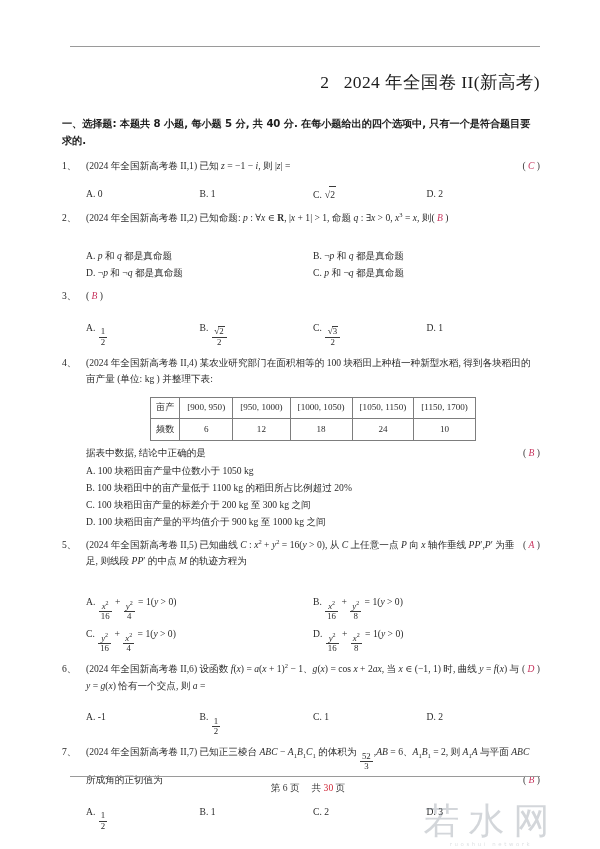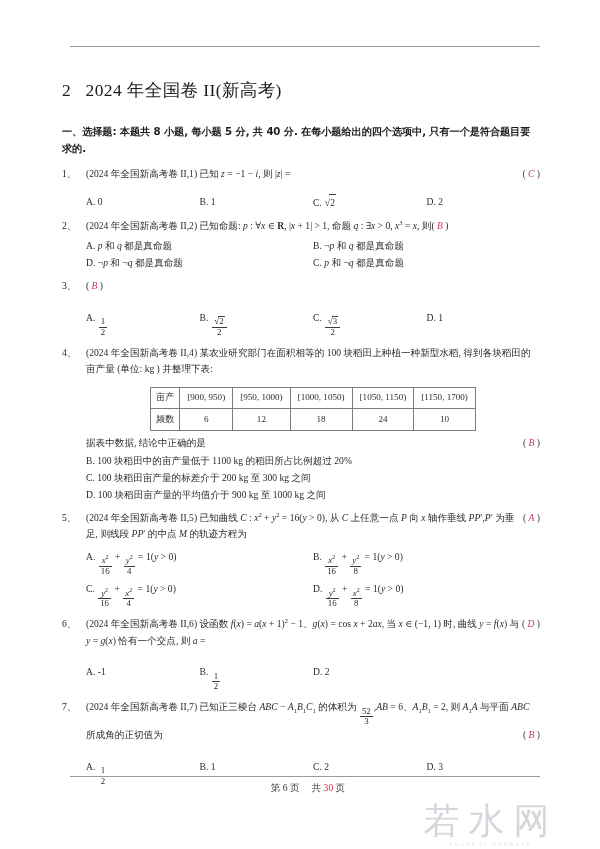--- a/index.html
+++ b/index.html
@@ -37,24 +37,24 @@
     height: 0;
     border-top: 1.1px solid #9a9a9a;
   }
   .content {
     position: absolute;
     left: 62px;
     top: 62px;
     width: 478px;
   }
   .doc-title {
-    text-align: left;
+    text-align: right;
     font-size: 17.5px;
     letter-spacing: 0.4px;
-    margin: 16px 0 0 0;
+    margin: 8px 0 0 0;
     color: #1d1d1d;
     font-weight: normal;
   }
   .doc-title .tnum { font-family: "Liberation Serif", serif; }
   .section-intro {
     font-family: "DejaVu Sans", "Liberation Sans", sans-serif;
     font-weight: bold;
     font-size: 10.2px;
     line-height: 1.62;
     margin-top: 22px;
@@ -91,21 +91,21 @@
     white-space: nowrap;
   }
   .opts4 {
     display: flex;
     margin-top: 11px;
   }
   .opts4 > div { width: 25%; box-sizing: border-box; padding-right: 4px; }
   .opts2 {
     display: flex;
     flex-wrap: wrap;
-    margin-top: 2px;
+    margin-top: 20px;
   }
   .opts2 > div { width: 50%; box-sizing: border-box; padding-right: 6px; line-height: 1.78; }
   .opts1 > div { line-height: 1.78; }
   .opts-tall > div { line-height: 2.45; }
   .mi { font-style: italic; font-family: "Liberation Serif", serif; }
   .mb { font-style: italic; font-weight: bold; font-family: "Liberation Serif", serif; }
   .mr { font-family: "Liberation Serif", serif; font-style: normal; }
   sup.e { font-size: 0.68em; vertical-align: super; line-height: 0; }
   sub.e { font-size: 0.68em; vertical-align: sub; line-height: 0; }
   .frac {
@@ -275,20 +275,21 @@
               <td>10</td>
             </tr>
           </tbody>
             </table>
 
           <div class="stem" style="margin-top:4px">
             <span class="ans-right">(&nbsp;<span class="ans">B</span>&nbsp;)</span>
             <span>据表中数据, 结论中正确的是</span>
           </div>
           <div class="opts1">
+            <div>A. 100 块稻田亩产量中位数小于 1050 kg</div>
             <div>B. 100 块稻田中的亩产量低于 1100 kg 的稻田所占比例超过 20%</div>
             <div>C. 100 块稻田亩产量的标差介于 200 kg 至 300 kg 之间</div>
             <div>D. 100 块稻田亩产量的平均值介于 900 kg 至 1000 kg 之间</div>
           </div>
         </div>
       </div>
 
       <div class="q">
         <div class="q-num">5、</div>
         <div class="q-body">
@@ -337,20 +338,21 @@
             <span class="ans-right">(&nbsp;<span class="ans">D</span>&nbsp;)</span>
             <span>(2024 年全国新高考卷 II,6)</span>
             设函数 <span class="mi">f</span>(<span class="mi">x</span>) = <span class="mi">a</span>(<span class="mi">x</span> + 1)<sup class="e">2</sup> − 1、<span class="mi">g</span>(<span class="mi">x</span>) = cos <span class="mi">x</span> + 2<span class="mi">ax</span>, 当 <span class="mi">x</span> ∈ (−1, 1) 时, 曲线 <span class="mi">y</span> = <span class="mi">f</span>(<span class="mi">x</span>) 与 <span class="mi">y</span> = <span class="mi">g</span>(<span class="mi">x</span>) 恰有一个交点, 则 <span class="mi">a</span> =
           </div>
           <div class="opts4 opts-tall">
             <div>A. -1</div>
             <div>B.&nbsp;<span class="frac">
                   <span class="nu">1</span>
                   <span class="de">2</span>
                 </span></div>
+            <div>C. 1</div>
             <div>D. 2</div>
           </div>
         </div>
       </div>
 
       <div class="q">
         <div class="q-num">7、</div>
         <div class="q-body">
           <div class="stem">
             <span>(2024 年全国新高考卷 II,7)</span>

